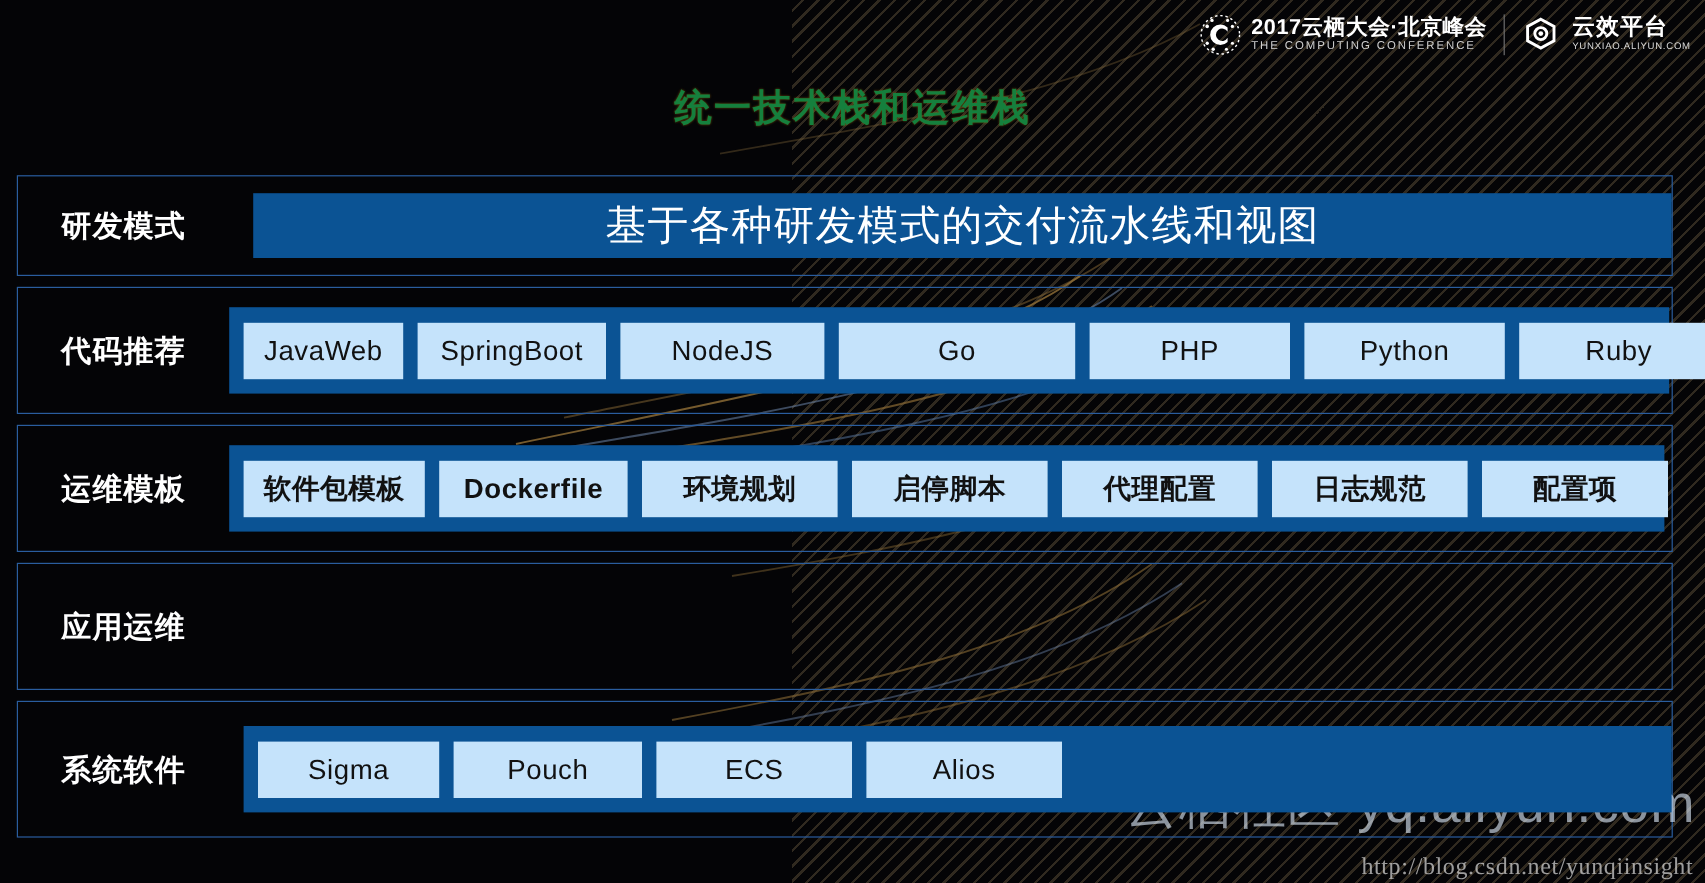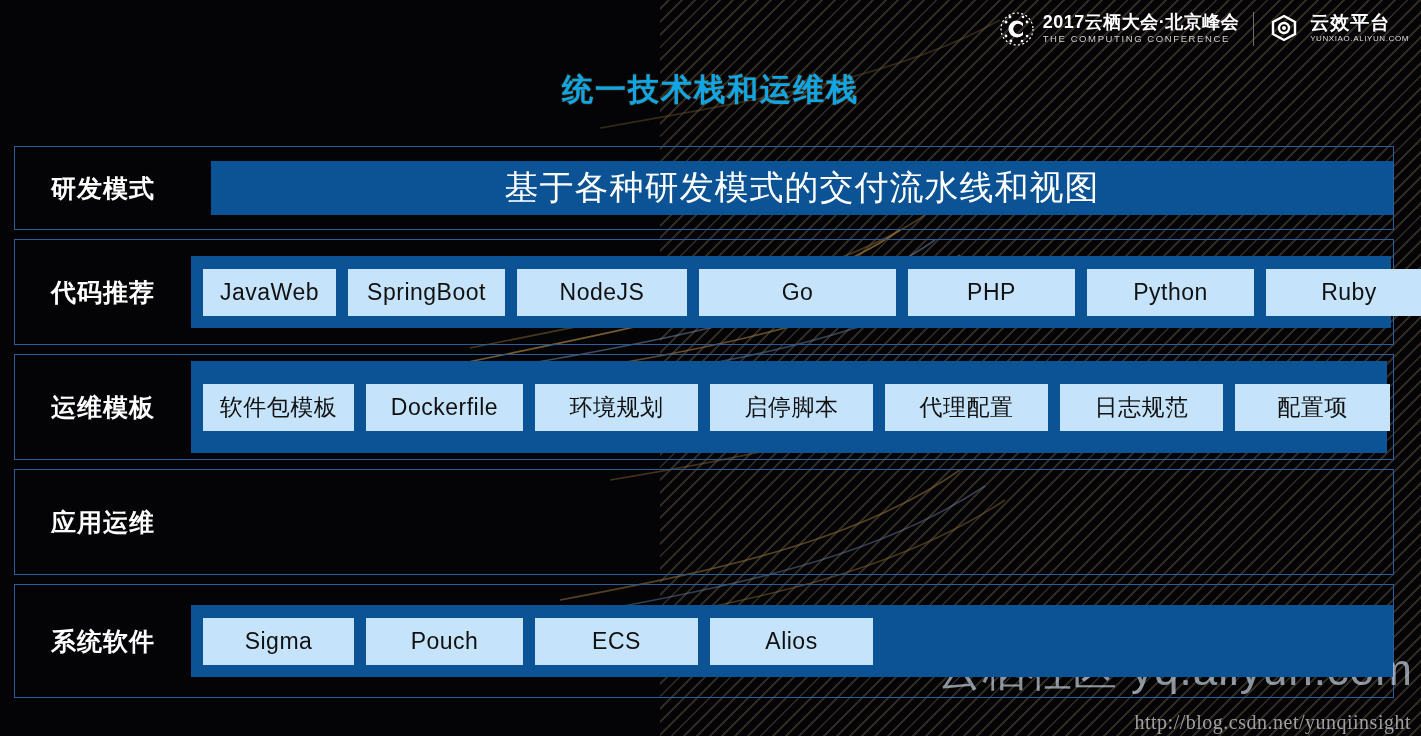--- a/index.html
+++ b/index.html
@@ -52,21 +52,21 @@
   .divider { width: 1px; height: 34px; background: #6e6e6e; }
   .logo-right { display: flex; align-items: center; gap: 8px; }
   .logo-right-text { display: flex; flex-direction: column; }
   .logo-r-cn { color: #ffffff; font-size: 19px; font-weight: bold; line-height: 1.05; letter-spacing: 1px; }
   .logo-r-en { color: #d9d9d9; font-size: 8px; letter-spacing: 0.6px; line-height: 1.3; margin-top: 1px; }
 
   
   .title {
     position: absolute; top: 69px; left: 0; width: 1421px;
     text-align: center;
-    color: #0ea5e9;
+    color: #15803d;
     font-size: 31px;
     font-weight: bold;
     letter-spacing: 2px;
     text-shadow: 0 0 2px rgba(245,169,21,0.45);
   }
 
   
   .rows { position: absolute; left: 14px; top: 146px; width: 1380px; }
   .row {
     position: relative;
@@ -113,27 +113,27 @@
   }
 
   
   .row-r1 { height: 84px; gap: 20px; }
   .row-r1 .band { height: 54px; width: 1200px; }
 
   .row-r2 { height: 106px; }
   .row-r2 .band { height: 72px; width: 1200px; padding: 0 12px; }
 
   .row-r3 { height: 106px; }
-  .row-r3 .band { height: 92px; width: 1196px; padding: 0 12px; }
+  .row-r3 .band { height: 72px; width: 1196px; padding: 0 12px; font-weight: bold; }
 
   .row-r4 { height: 106px; }
   .row-r4 .band { height: 72px; width: 1192px; padding: 0 12px; }
 
   .row-r5 { height: 114px; }
-  .row-r5 .band { height: 72px; width: 1356px; padding: 0 12px; }
+  .row-r5 .band { height: 72px; width: 1356px; padding: 0 12px; margin-left: 12px; }
 
   
   .watermark {
     position: absolute; right: 8px; bottom: 36px;
     color: rgba(222,236,250,0.62);
     font-size: 44px;
     letter-spacing: 1px;
     white-space: nowrap;
     pointer-events: none;
   }

